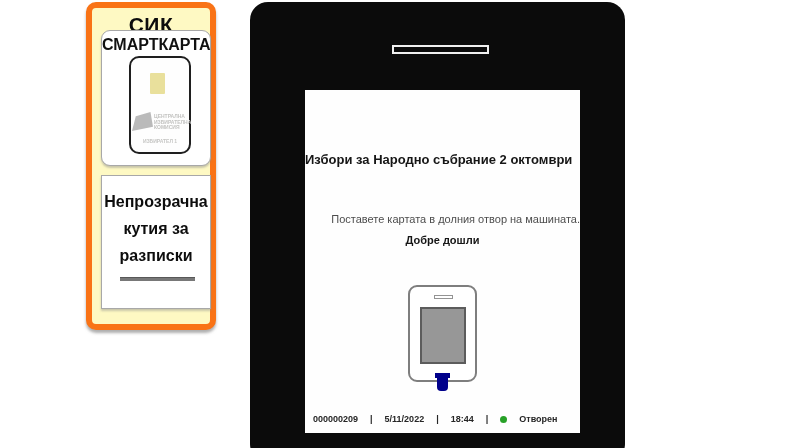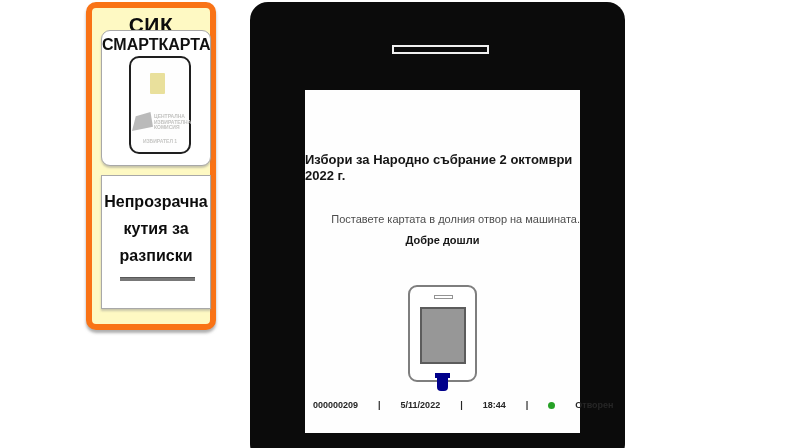--- a/index.html
+++ b/index.html
@@ -53,22 +53,22 @@
   .reader-icon { position:absolute; left:103px; top:195px; width:69px; height:97px;
                  border:2px solid #7e7e7e; border-radius:9px; background:#fff; }
   .reader-slot { position:absolute; left:24px; top:8px; width:19px; height:4px;
                  border:1px solid #949494; background:#fff; }
   .reader-screen { position:absolute; left:10px; top:20px; width:46px; height:57px;
                    border:2px solid #5c5c5c; background:#979797; }
   .insert-card-top  { position:absolute; left:25px; top:86px; width:15px; height:5px; z-index:2; }
   .insert-card-stem { position:absolute; left:27px; top:86px; width:11px; height:18px;
                       border-radius:0 0 4px 4px; z-index:2; }
 
-  .status-bar { position:absolute; left:8px; top:310px; display:flex; align-items:center;
-                gap:20px; font-size:9px; font-weight:bold; color:#262626; white-space:nowrap; }
+  .status-bar { position:absolute; left:8px; top:324px; display:flex; align-items:center;
+                gap:12px; font-size:9px; font-weight:bold; color:#262626; white-space:nowrap; }
   .status-dot { display:inline-block; width:7px; height:7px; border-radius:50%; }
 </style>
 </head>
 <body>
 
 <div class="sik-panel">
   <div class="sik-title">СИК</div>
 
   <div class="smartcard-box">
     <div class="smartcard-label">СМАРТКАРТА</div>
@@ -93,21 +93,20 @@
     <div class="receipt-slot"></div>
   </div>
 </div>
 
 <div class="machine">
   <div class="printer-slot"></div>
 
   <div class="screen">
     <div class="screen-title">
       <div>Избори за Народно събрание 2 октомври</div>
-      <div>2022 г.</div>
     </div>
 
     <div class="welcome">Добре дошли</div>
     <div class="instruction">Поставете картата в долния отвор на машината.</div>
 
     <div class="reader-icon">
       <div class="reader-slot"></div>
       <div class="reader-screen"></div>
       <div class="insert-card-top" style="background-color: rgb(0, 0, 139);"></div>
       <div class="insert-card-stem" style="background-color: rgb(0, 0, 139);"></div>

